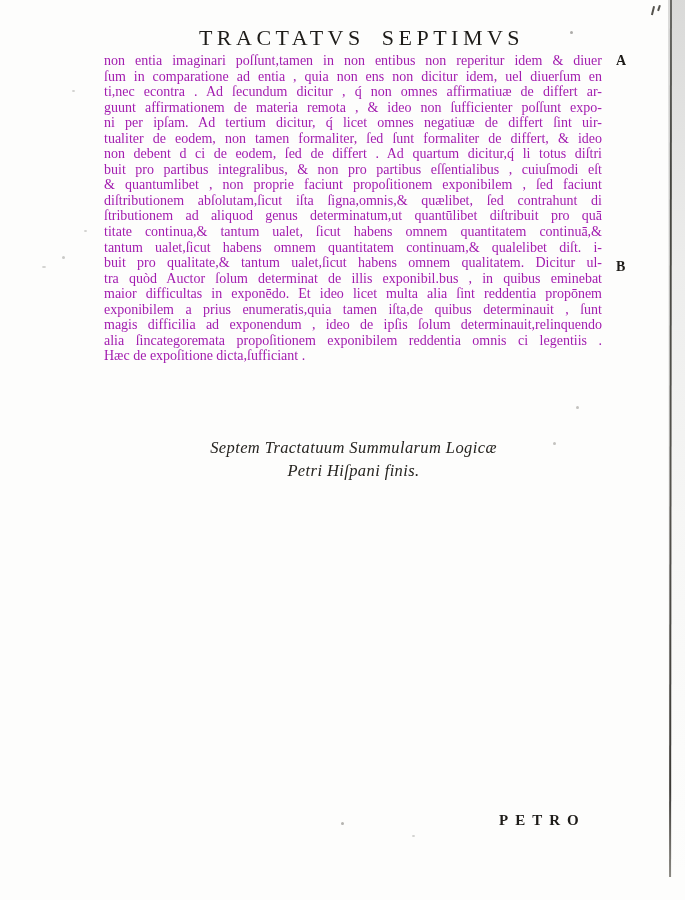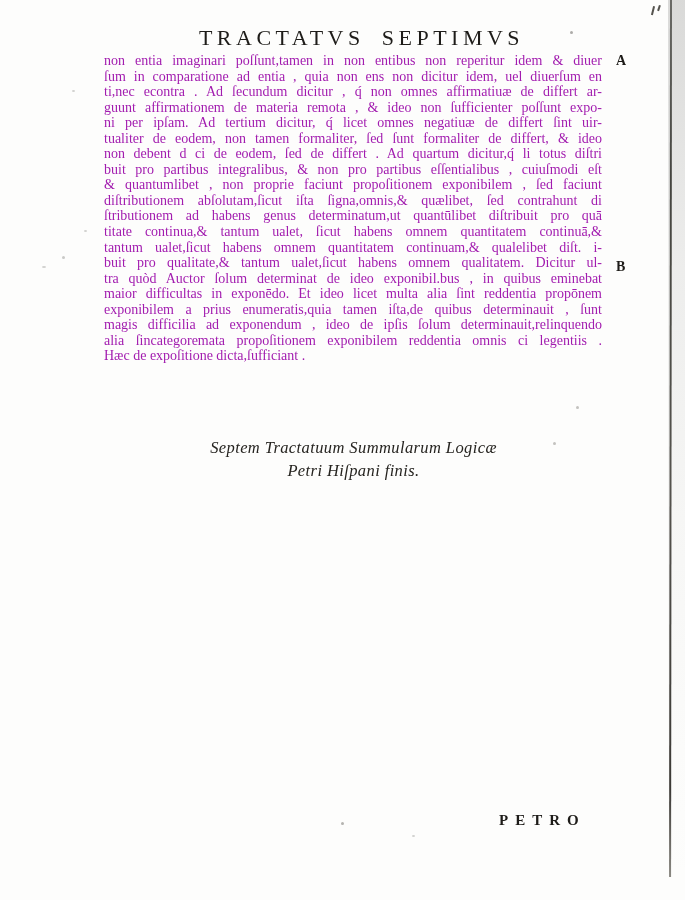--- a/index.html
+++ b/index.html
@@ -107,25 +107,25 @@
     <div class="tline">non entia imaginari poſſunt,tamen in non entibus non reperitur idem &amp; diuer</div>
     <div class="tline">ſum in comparatione ad entia , quia non ens non dicitur idem, uel diuerſum en</div>
     <div class="tline">ti,nec econtra . Ad ſecundum dicitur , q́ non omnes affirmatiuæ de differt ar-</div>
     <div class="tline">guunt affirmationem de materia remota , &amp; ideo non ſufficienter poſſunt expo-</div>
     <div class="tline">ni per ipſam.  Ad tertium dicitur, q́ licet omnes negatiuæ de differt ſint uir-</div>
     <div class="tline">tualiter de eodem, non tamen formaliter, ſed ſunt formaliter de differt, &amp; ideo</div>
     <div class="tline">non debent d ci de eodem, ſed de differt .  Ad quartum dicitur,q́ li totus diſtri</div>
     <div class="tline">buit pro partibus integralibus, &amp; non pro partibus eſſentialibus , cuiuſmodi eſt</div>
     <div class="tline">&amp; quantumlibet , non proprie faciunt propoſitionem exponibilem , ſed faciunt</div>
     <div class="tline">diſtributionem abſolutam,ſicut iſta ſigna,omnis,&amp; quælibet, ſed contrahunt di</div>
-    <div class="tline">ſtributionem ad habens genus determinatum,ut quantūlibet diſtribuit pro quā</div>
+    <div class="tline">ſtributionem ad aliquod genus determinatum,ut quantūlibet diſtribuit pro quā</div>
     <div class="tline">titate continua,&amp; tantum ualet, ſicut habens omnem quantitatem continuā,&amp;</div>
     <div class="tline">tantum ualet,ſicut habens omnem quantitatem continuam,&amp; qualelibet diſt. i-</div>
     <div class="tline">buit pro qualitate,&amp; tantum ualet,ſicut habens omnem qualitatem. Dicitur ul-</div>
-    <div class="tline">tra quòd Auctor ſolum determinat de ideo exponibil.bus , in quibus eminebat</div>
+    <div class="tline">tra quòd Auctor ſolum determinat de illis exponibil.bus , in quibus eminebat</div>
     <div class="tline">maior difficultas in exponēdo. Et ideo licet multa alia ſint reddentia propōnem</div>
     <div class="tline">exponibilem a prius enumeratis,quia tamen iſta,de quibus determinauit , ſunt</div>
     <div class="tline">magis difficilia ad exponendum , ideo de ipſis ſolum determinauit,relinquendo</div>
     <div class="tline">alia ſincategoremata propoſitionem exponibilem reddentia omnis ci legentiis .</div>
     <div class="tline">Hæc de expoſitione dicta,ſufficiant .</div>
   </div>
 
   <div class="margin-letter margin-a">A</div>
   <div class="margin-letter margin-b">B</div>
 

